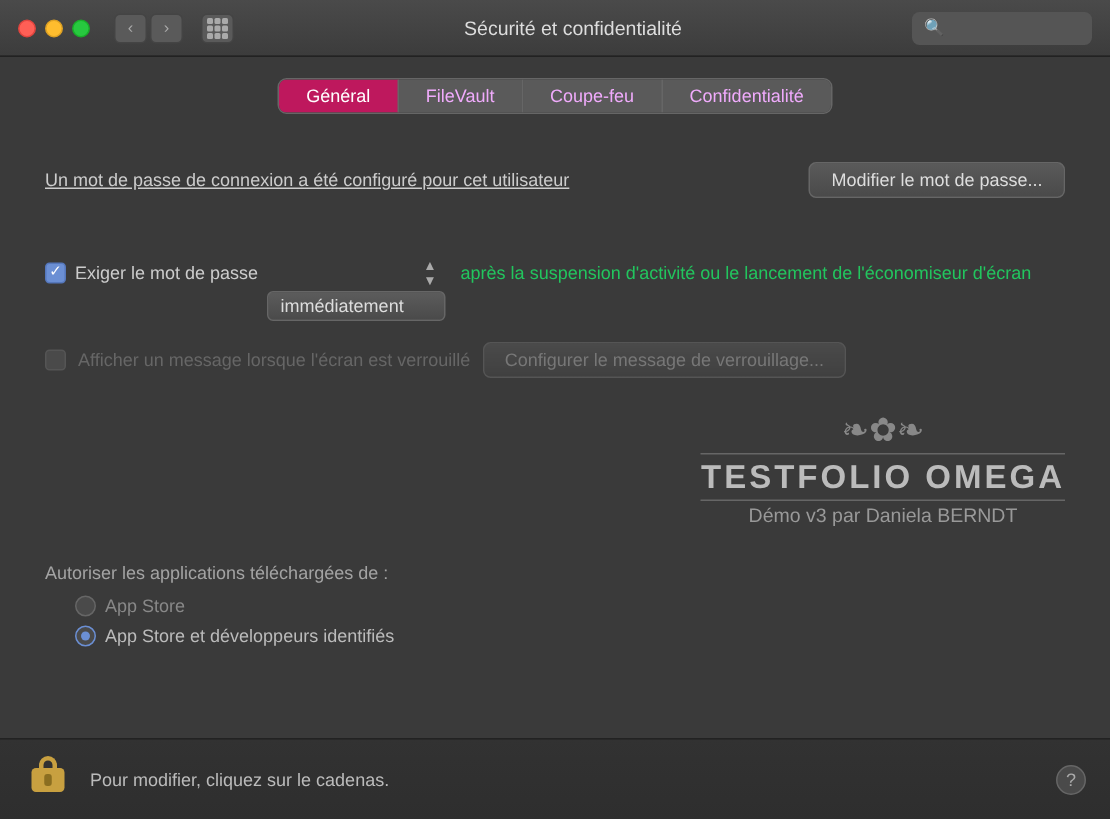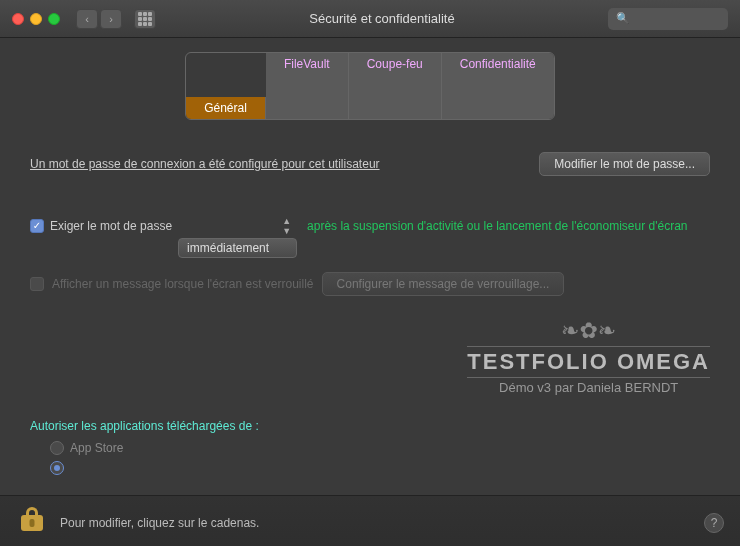--- a/index.html
+++ b/index.html
@@ -147,23 +147,22 @@
       border-radius: 0;
       padding: 4px 18px;
       font-size: 12px;
       color: #f0abfc;
       background: #5a5a5a;
     }
     .tab-group .tab:last-child {
       border-right: none;
     }
     .tab-group .tab.active {
-      background: #a16207;
+      background: #be185d;
       color: #fff;
-      margin-top: 44px;
     }
 
     
     .content-area {
       flex: 1;
       display: flex;
       flex-direction: column;
       padding: 16px 30px;
       gap: 12px;
     }
@@ -290,21 +289,21 @@
     }
 
     
     .apps-section {
       display: flex;
       flex-direction: column;
       gap: 8px;
       padding: 4px 0;
     }
     .apps-label {
-      color: #5eead4;
+      color: #a3a3a3;
       font-size: 12px;
       font-weight: 500;
     }
 
     .radio-group {
       display: flex;
       flex-direction: column;
       gap: 6px;
       padding-left: 20px;
     }
@@ -548,20 +547,21 @@
       <span class="apps-label">Autoriser les applications téléchargées de :</span>
       <div class="radio-group">
         <div class="radio-item">
           <div class="radio-btn"></div>
           <span class="radio-label">App Store</span>
         </div>
         <div class="radio-item">
           <div class="radio-btn selected">
             <div class="radio-dot"></div>
           </div>
+          <span class="radio-label active">App Store et développeurs identifiés</span>
         </div>
       </div>
     </div>
 
   </div>
 </div>
 
 <div class="bottom-bar">
   <div class="lock-icon-container">
     <div class="lock-body">

